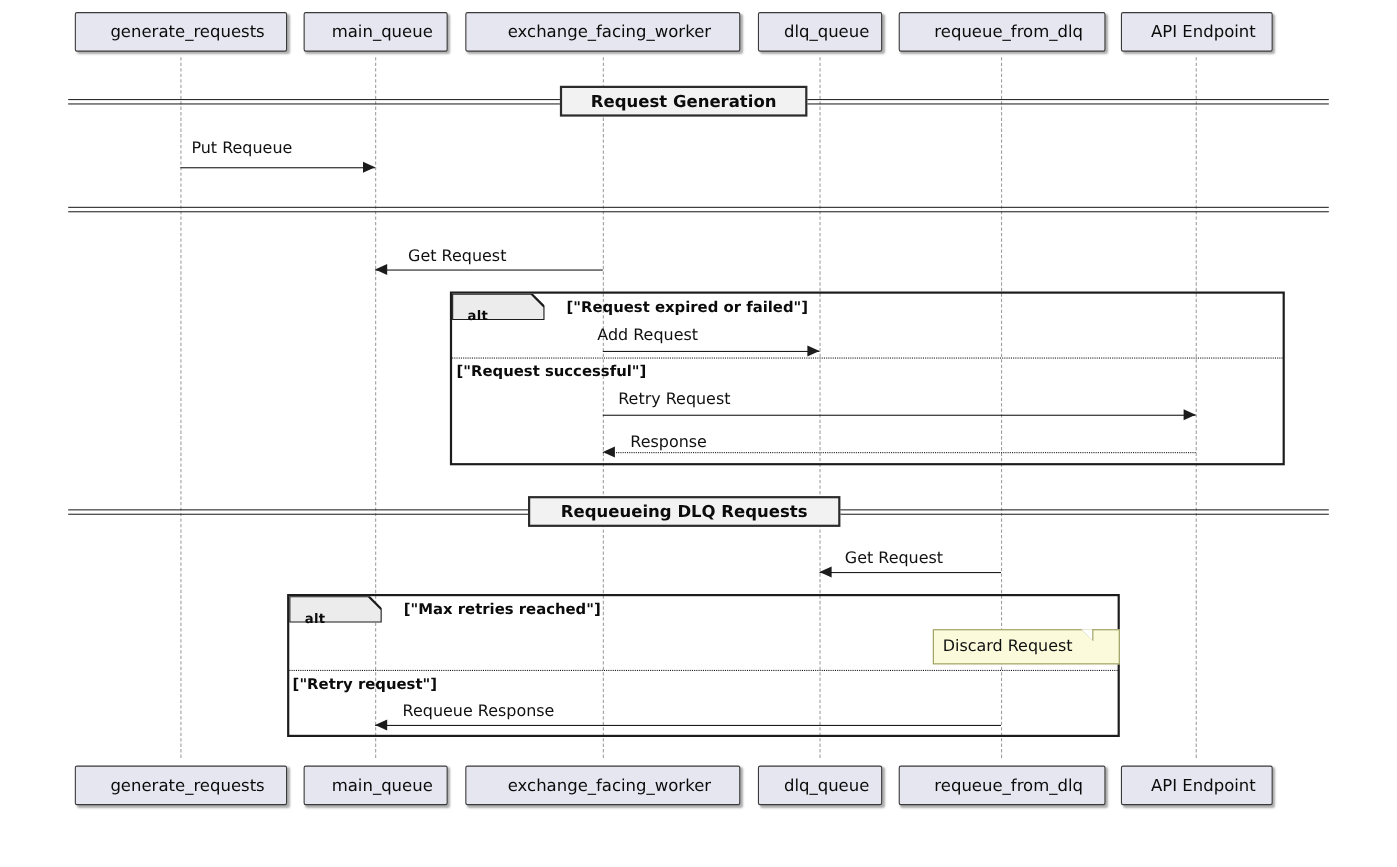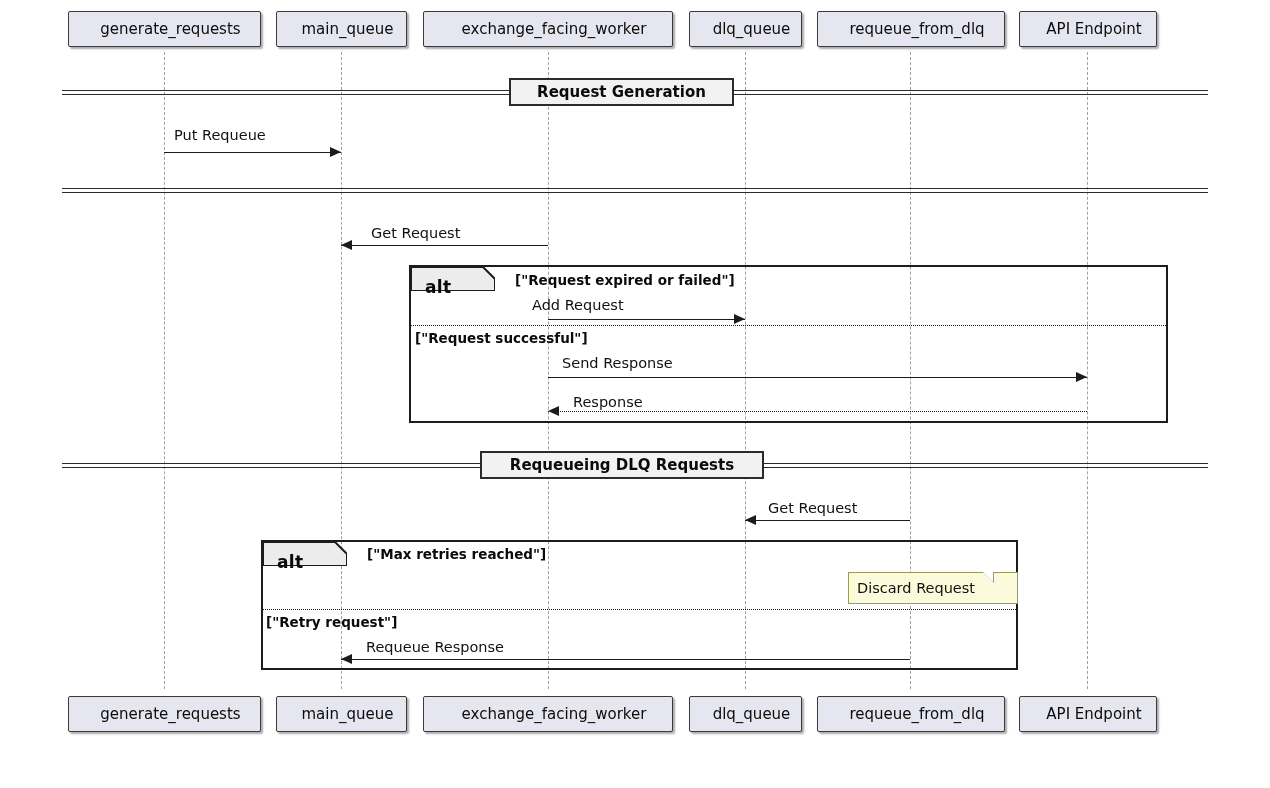--- a/index.html
+++ b/index.html
@@ -58,21 +58,21 @@
     box-sizing:border-box;
     border:2px solid #1c1c1c;
     background:transparent;
   }
   .frag-tab-inner{
     position:absolute;
     left:0;top:0;
     height:38px;
     display:flex;align-items:center;
     padding-left:14px;
-    font-size:17px;font-weight:bold;color:#0b0b0b;
+    font-size:12px;font-weight:bold;color:#0b0b0b;
     letter-spacing:0.3px;
   }
   .frag-tab-shape{
     position:absolute;left:0;top:0;
   }
   .frag-guard{
     position:absolute;
     font-size:13.5px;
     font-weight:bold;
     color:#0b0b0b;
@@ -175,25 +175,25 @@
   <div class="frag-tab-shape" style="left:411px;top:267px;">
     <svg width="84" height="24" viewBox="0 0 84 24" xmlns="http://www.w3.org/2000/svg">
       <path d="M0,0 L72,0 L84,12 L84,24 L0,24 Z" fill="#ececec" stroke="#1c1c1c" stroke-width="2"></path>
     </svg>
   </div>
   <div class="frag-tab-inner" style="left:411px;top:268px;width:84px;">alt</div>
   <div class="frag-guard" style="left:515px;top:272px;">["Request expired or failed"]</div>
   <div class="frag-sep" style="left:411px;top:325px;width:755px;"></div>
   <div class="frag-guard" style="left:415px;top:330px;">["Request successful"]</div>
 
-  <div class="msg-label" style="left:532px;top:297px;">Add Request</div>
+  <div class="msg-label" style="left:543px;top:297px;">Add Request</div>
   <div class="msg-line" style="left:548px;top:319px;width:197px;"></div>
   <div class="arrow-head arrow-right" style="left:734px;top:314px;"></div>
 
-  <div class="msg-label" style="left:562px;top:355px;">Send Response</div>
+  <div class="msg-label" style="left:562px;top:355px;">Retry Request</div>
   <div class="msg-line" style="left:548px;top:377px;width:539px;"></div>
   <div class="arrow-head arrow-right" style="left:1076px;top:372px;"></div>
 
   <div class="msg-label" style="left:573px;top:394px;">Response</div>
   <div class="msg-line dotted" style="left:548px;top:411px;width:539px;"></div>
   <div class="arrow-head arrow-left" style="left:548px;top:406px;"></div>
 
   <div class="divider-rule" style="left:62px;top:463px;width:1146px;"></div>
   <div class="divider-label" style="left:480px;top:451px;width:284px;">Requeueing DLQ Requests</div>
 

